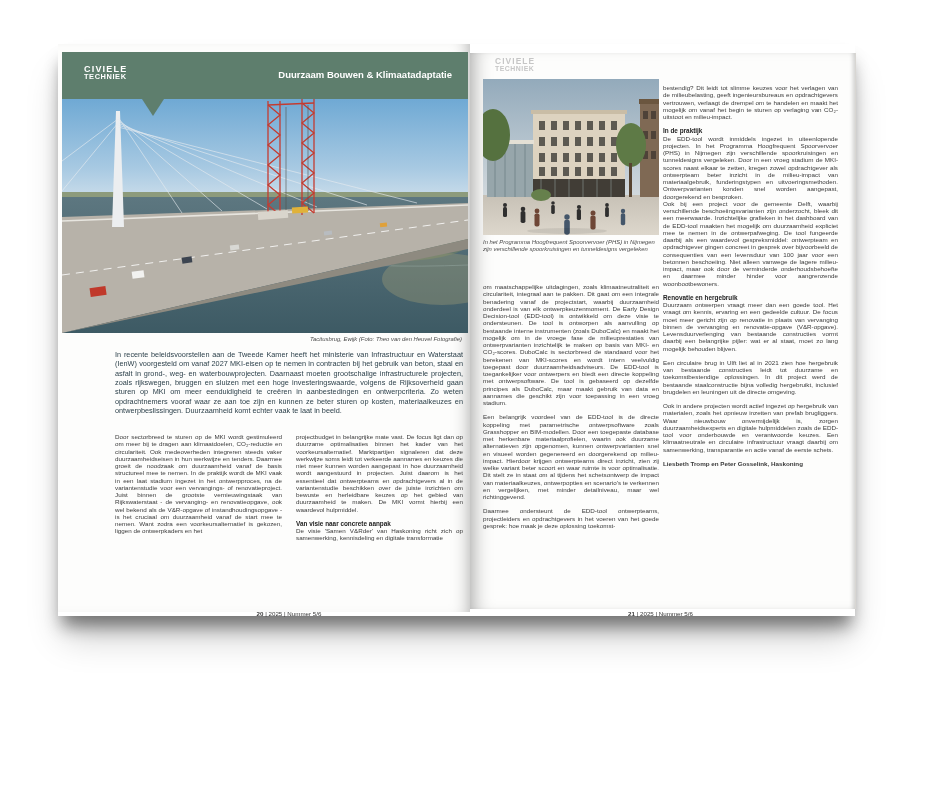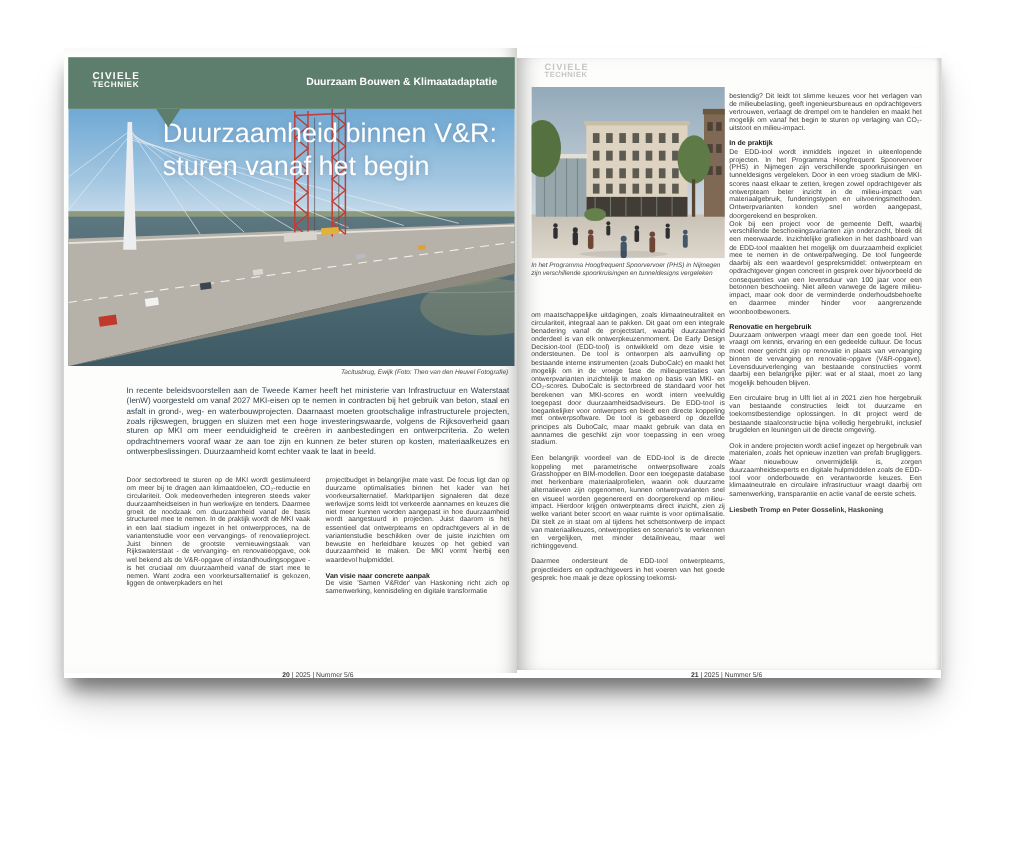--- a/index.html
+++ b/index.html
@@ -119,24 +119,20 @@
             <path d="M240,4 L252,14 L240,24 L252,34 L240,44 L252,54 L240,64 L252,74 L240,84 L252,94 L240,104 L252,114"></path>
             <line x1="206" y1="6" x2="252" y2="4"></line>
           </g>
           <g stroke="#53504a" stroke-width="0.6">
             <line x1="224" y1="8" x2="224" y2="112"></line>
               <line x1="246" y1="6" x2="246" y2="112"></line>
           </g>
           <rect x="196" y="112" width="30" height="8" fill="#d9d5cc" transform="rotate(-4 210 116)"></rect>
           <rect x="230" y="108" width="16" height="6" fill="#e0b23a" transform="rotate(-4 238 111)"></rect>
         </svg>
-        <div class="article-title">
-          <div>Duurzaamheid binnen V&amp;R:</div>
-          <div>sturen vanaf het begin</div>
-        </div>
       </div>
 
       <div class="caption-left">Tacitusbrug, Ewijk (Foto: Theo van den Heuvel Fotografie)</div>
 
       <div class="intro">In recente beleidsvoorstellen aan de Tweede Kamer heeft het ministerie van Infrastructuur en Waterstaat (IenW) voorgesteld om vanaf 2027 MKI-eisen op te nemen in contracten bij het gebruik van beton, staal en asfalt in grond-, weg- en waterbouwprojecten. Daarnaast moeten grootschalige infrastructurele projecten, zoals rijkswegen, bruggen en sluizen met een hoge investeringswaarde, volgens de Rijksoverheid gaan sturen op MKI om meer eenduidigheid te creëren in aanbestedingen en ontwerpcriteria. Zo weten opdrachtnemers vooraf waar ze aan toe zijn en kunnen ze beter sturen op kosten, materiaalkeuzes en ontwerpbeslissingen. Duurzaamheid komt echter vaak te laat in beeld.</div>
 
       <div class="columns-left">
         <div class="col">
           <p>Door sectorbreed te sturen op de MKI wordt gestimuleerd om meer bij te dragen aan klimaatdoelen, CO₂-reductie en circulariteit. Ook medeoverheden integreren steeds vaker duurzaamheidseisen in hun werkwijze en tenders. Daarmee groeit de noodzaak om duurzaamheid vanaf de basis structureel mee te nemen. In de praktijk wordt de MKI vaak in een laat stadium ingezet in het ontwerpproces, na de variantenstudie voor een vervangings- of renovatieproject. Juist binnen de grootste vernieuwingstaak van Rijkswaterstaat - de vervanging- en renovatieopgave, ook wel bekend als de V&amp;R-opgave of instandhoudingsopgave - is het cruciaal om duurzaamheid vanaf de start mee te nemen. Want zodra een voorkeursalternatief is gekozen, liggen de ontwerpkaders en het</p>
         </div>

